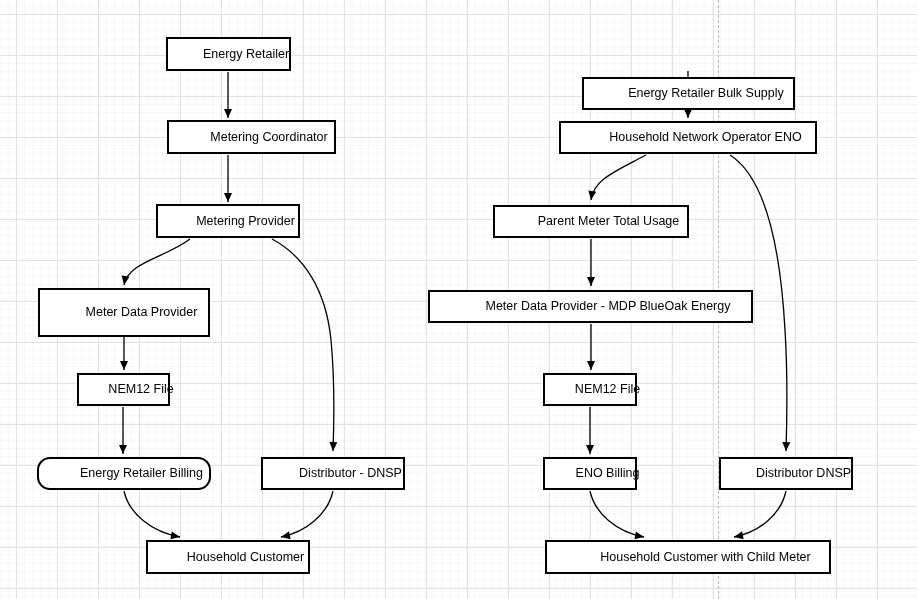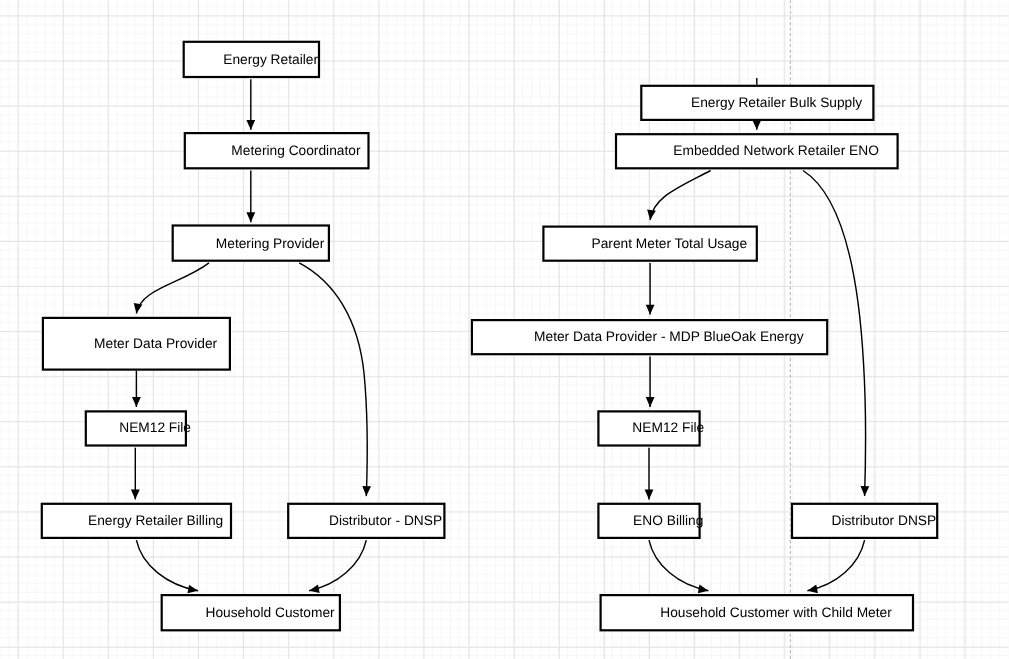--- a/index.html
+++ b/index.html
@@ -88,34 +88,34 @@
   </div>
   <div class="node" style="left: 156px; top: 204px; width: 144px; height: 34px;">
     <span>Metering Provider</span>
   </div>
   <div class="node" style="left: 38px; top: 288px; width: 172px; height: 49px;">
     <span>Meter Data Provider</span>
   </div>
   <div class="node" style="left: 77px; top: 373px; width: 93px; height: 33px;">
     <span>NEM12 File</span>
   </div>
-  <div class="node" style="left: 37px; top: 457px; width: 174px; height: 33px;">
+  <div class="node" style="left: 37px; top: 457px; width: 174px; height: 33px; border-radius: 13px;">
     <span>Energy Retailer Billing</span>
   </div>
   <div class="node" style="left: 261px; top: 457px; width: 144px; height: 33px;">
     <span>Distributor - DNSP</span>
   </div>
   <div class="node" style="left: 146px; top: 540px; width: 164px; height: 34px;">
     <span>Household Customer</span>
   </div>
   <div class="node" style="left: 582px; top: 37px; width: 213px; height: 33px; margin-top: 40px;">
     <span>Energy Retailer Bulk Supply</span>
   </div>
   <div class="node" style="left: 559px; top: 121px; width: 258px; height: 33px;">
-    <span>Embedded Network Retailer ENO</span>
+    <span>Household Network Operator ENO</span>
   </div>
   <div class="node" style="left: 493px; top: 205px; width: 196px; height: 33px;">
     <span>Parent Meter Total Usage</span>
   </div>
   <div class="node" style="left: 428px; top: 290px; width: 325px; height: 33px;">
     <span>Meter Data Provider - MDP BlueOak Energy</span>
   </div>
   <div class="node" style="left: 543px; top: 373px; width: 94px; height: 33px;">
     <span>NEM12 File</span>
   </div>

